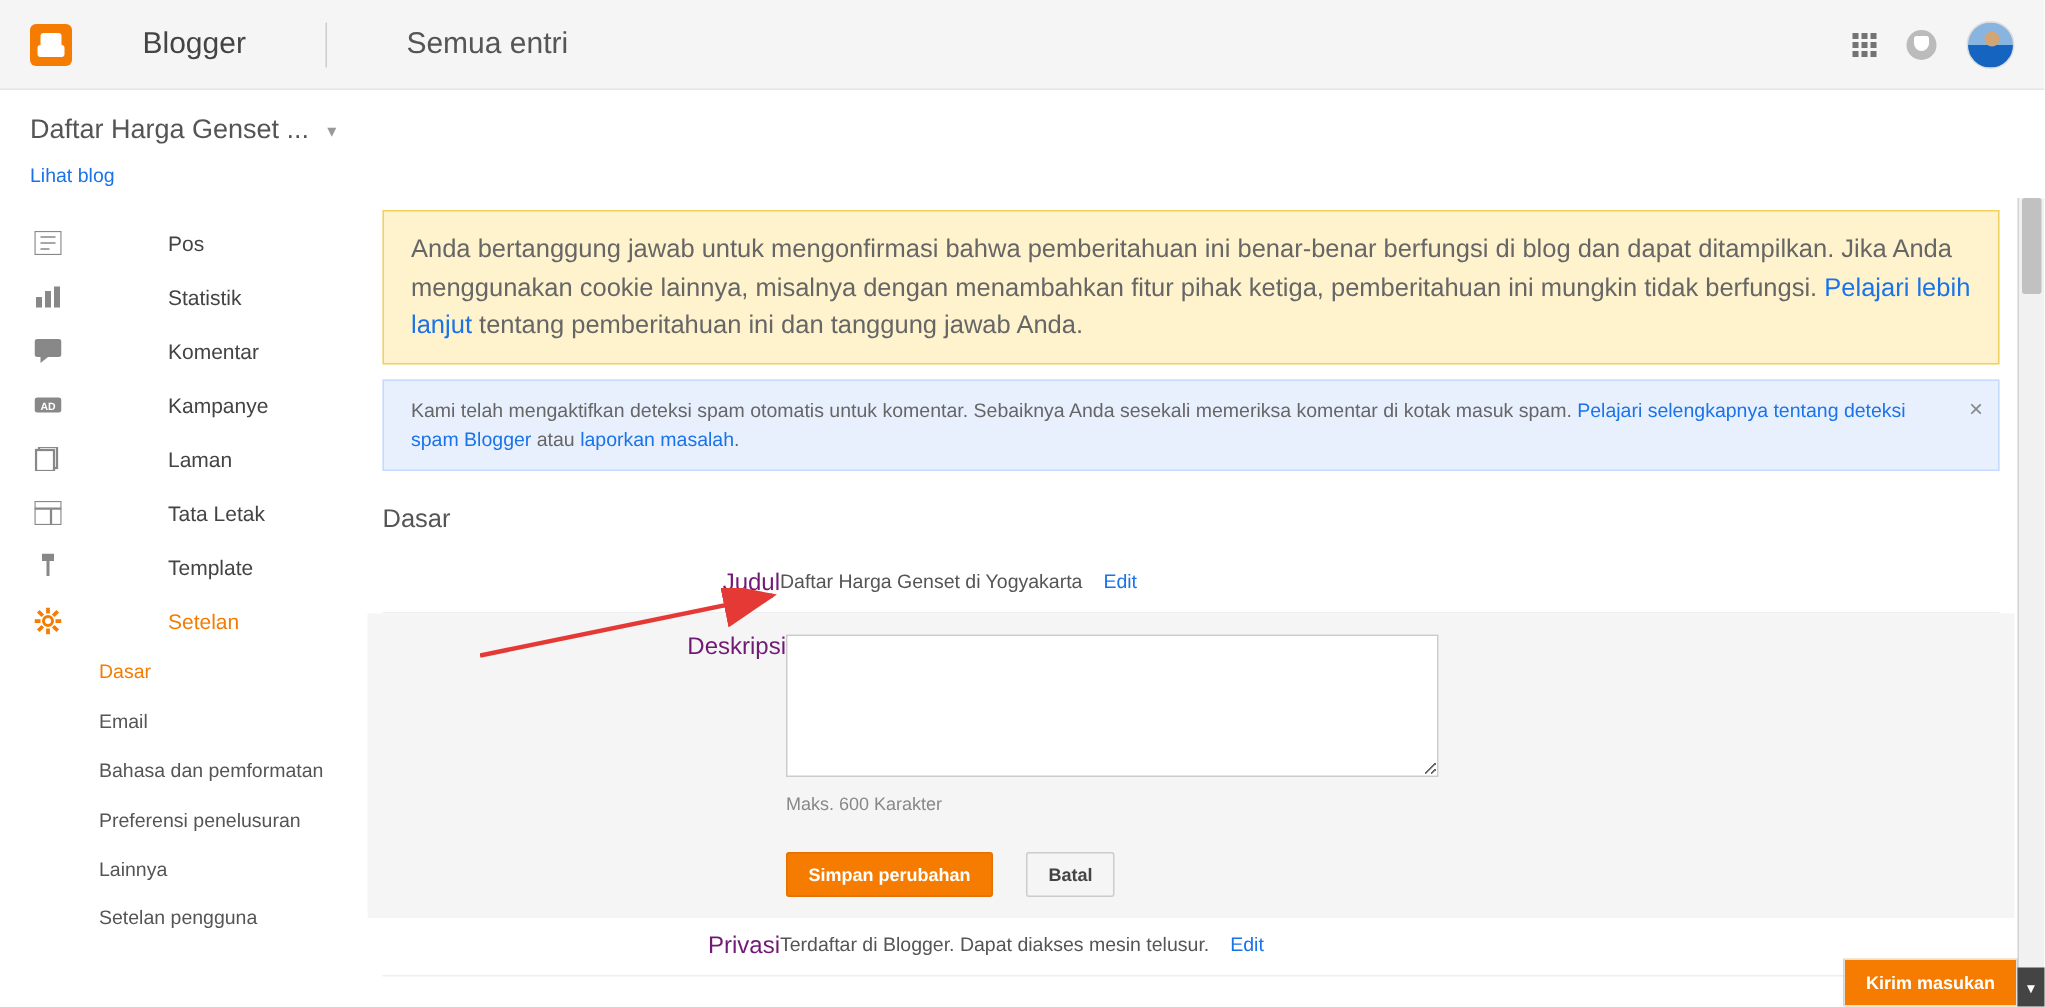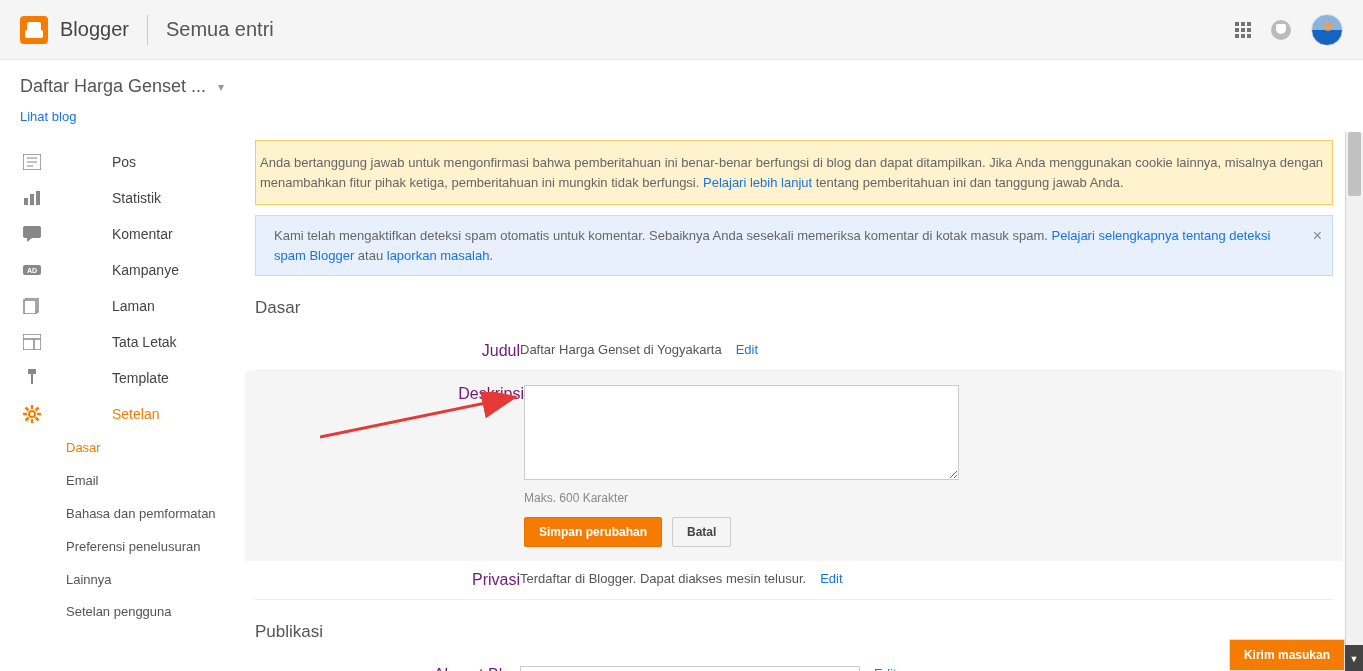--- a/index.html
+++ b/index.html
@@ -1,19 +1,19 @@
 <!DOCTYPE html>
 <html><head>
 <meta charset="utf-8">
 <style>
 * { margin: 0; padding: 0; box-sizing: border-box; font-family: Arial, sans-serif; }
 body { background: #fff; color: #333; font-size: 13px; }
 
 
-.header { height: 60px; border-bottom: 1px solid #e5e5e5; display: flex; align-items: center; padding: 0 20px; background: #f5f5f5; }
+.header { height: 60px; border-bottom: 1px solid #e5e5e5; display: flex; align-items: center; padding: 0 20px; background: #f5f5f5; gap: 35px; }
 .logo { width: 28px; height: 28px; background: #f57c00; border-radius: 4px; display: flex; align-items: center; justify-content: center; margin-right: 12px; position: relative; }
 .logo::before { content: ''; position: absolute; width: 14px; height: 8px; background: #fff; top: 6px; left: 7px; border-radius: 2px 2px 0 0; }
 .logo::after { content: ''; position: absolute; width: 18px; height: 8px; background: #fff; bottom: 6px; left: 5px; border-radius: 2px; }
 .brand { font-size: 20px; color: #444; }
 .divider-v { width: 1px; height: 30px; background: #ccc; margin: 0 18px; }
 .page-title { font-size: 20px; color: #555; }
 .header-right { margin-left: auto; display: flex; align-items: center; gap: 20px; }
 .apps-icon { display: grid; grid-template-columns: repeat(3, 4px); grid-template-rows: repeat(3, 4px); gap: 2px; cursor: pointer; }
 .apps-icon span { background: #737373; }
 .bell-icon { width: 20px; height: 20px; background: #bbb; border-radius: 50%; position: relative; cursor: pointer; }
@@ -38,34 +38,34 @@
 .nav-item { display: flex; align-items: center; padding: 10px 8px; cursor: pointer; font-size: 14px; color: #444; gap: 48px; }
 .nav-item.active { color: #f57c00; }
 .nav-icon { width: 20px; height: 16px; margin-right: 22px; display: flex; align-items: center; justify-content: center; color: #888; }
 .nav-item.active .nav-icon { color: #f57c00; }
 .sub-nav { padding-left: 52px; }
 .sub-item { padding: 8px 0; font-size: 13px; color: #555; cursor: pointer; line-height: 1.3; }
 .sub-item.active { color: #f57c00; }
 
 
 .main { flex: 1; padding: 8px 12px 0 20px; position: relative; overflow: hidden; }
-.banner-warn { background: #fff3cd; border: 1px solid #f0d060; padding: 12px 4px; font-size: 13px; color: #666; line-height: 1.5; }
+.banner-warn { background: #fff3cd; border: 1px solid #f0d060; padding: 12px 18px; font-size: 17px; color: #666; line-height: 1.5; }
 .banner-info { background: #e8f0fe; border: 1px solid #c6dafc; padding: 10px 35px 10px 18px; margin-top: 10px; font-size: 13px; color: #666; line-height: 1.5; position: relative; }
 .close-x { position: absolute; right: 10px; top: 8px; color: #888; cursor: pointer; font-size: 16px; }
 .link { color: #1a73e8; cursor: pointer; }
 
 .section-title { font-size: 17px; color: #555; margin: 22px 0 14px; }
 .field-row { display: flex; padding: 10px 0; border-bottom: 1px solid #eee; }
 .field-row.active-edit { background: #f5f5f5; border: none; padding: 14px; margin: 0 -10px; }
 .field-label { width: 265px; font-size: 16px; color: #701a75; flex-shrink: 0; text-align: right; }
 .field-value { display: flex; align-items: flex-start; gap: 14px; font-size: 13px; color: #555; }
 .field-edit-link { color: #1a73e8; cursor: pointer; }
 .desc-textarea { width: 435px; height: 95px; border: 1px solid #ccc; padding: 6px; font-size: 13px; resize: both; }
 .hint { font-size: 12px; color: #888; margin-top: 8px; }
-.btn-row { margin-top: 12px; display: flex; gap: 10px; }
+.btn-row { margin-top: 25px; display: flex; gap: 22px; }
 .btn-primary { background: #f57c00; color: #fff; border: 1px solid #e67000; padding: 7px 14px; font-size: 12px; font-weight: bold; cursor: pointer; border-radius: 2px; }
 .btn-default { background: #f5f5f5; border: 1px solid #ccc; padding: 7px 14px; font-size: 12px; font-weight: bold; color: #444; cursor: pointer; border-radius: 2px; }
 .blog-addr-input { width: 340px; padding: 7px 8px; border: 1px solid #ccc; font-size: 13px; }
 
 .feedback-btn { position: fixed; bottom: 0; right: 18px; background: #f57c00; color: #fff; padding: 8px 14px; font-size: 12px; font-weight: bold; border: 1px solid #e0e0e0; cursor: pointer; }
 .feedback-arrow { position: fixed; bottom: 0; right: 0; width: 18px; background: #444; color: #fff; font-size: 9px; padding: 9px 4px 7px; text-align: center; cursor: pointer; }
 
 .arrow-svg { position: absolute; top: 260px; left: 85px; pointer-events: none; }
 </style>
 </head>

